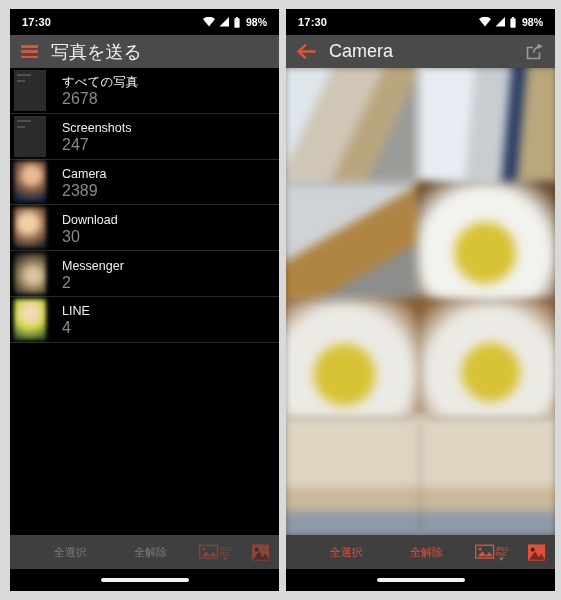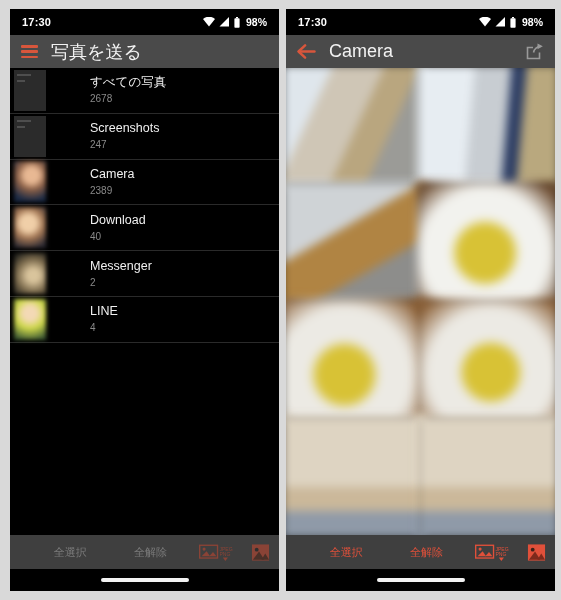--- a/index.html
+++ b/index.html
@@ -44,29 +44,29 @@
   .hamburger i{display:block;height:2.5px;background:#d8563c;border-radius:1px;}
   .backarrow{width:19px;height:15px;display:block;}
   .shareicon{width:18px;height:17px;display:block;margin-left:auto;}
 
   
   .albumlist{
     flex:1 1 auto;background:#000;overflow:hidden;
   }
   .album-row{
     display:flex;align-items:center;height:45.8px;box-sizing:border-box;
-    border-bottom:1px solid #2a2a2a;background:#000;gap:28px;
+    border-bottom:1px solid #2a2a2a;background:#000;
   }
   .thumb{
     width:32px;height:41px;margin:0 0 0 4px;flex:0 0 32px;
     background:#141414;position:relative;overflow:hidden;
   }
   .album-meta{margin-left:16px;display:flex;flex-direction:column;justify-content:center;}
   .album-name{color:#f0f0f0;font-size:12.5px;line-height:15px;}
-  .album-count{color:#8a8a8a;font-size:10px;line-height:13px;margin-top:2px;}
+  .album-count{color:#8a8a8a;font-size:16px;line-height:13px;margin-top:2px;}
 
   
   .th-dark{background:#2b2b2b;}
   .th-dark::before{content:"";position:absolute;left:3px;top:4px;width:14px;height:2px;background:#4e4e4e;}
   .th-dark::after{content:"";position:absolute;left:3px;top:10px;width:8px;height:2px;background:#4e4e4e;}
 
   
   .toolbar{
     height:34px;flex:0 0 34px;background:#3f3f3f;
     display:flex;align-items:center;box-sizing:border-box;padding-left:20px;
@@ -146,21 +146,21 @@
           <div class="thumb" style="background-image: radial-gradient(circle at 55% 35%, rgb(232, 184, 147) 0px, rgb(232, 184, 147) 22%, rgb(138, 95, 70) 45%, rgb(27, 42, 69) 80%), linear-gradient(160deg, rgb(43, 58, 87), rgb(211, 117, 58)); background-size: cover; filter: blur(2.2px);"></div>
           <div class="album-meta">
             <span class="album-name">Camera</span>
             <span class="album-count">2389</span>
           </div>
         </div>
         <div class="album-row">
           <div class="thumb" style="background-image: radial-gradient(circle at 45% 40%, rgb(240, 207, 168) 0px, rgb(240, 207, 168) 25%, rgb(160, 116, 82) 50%, rgb(44, 42, 51) 85%), linear-gradient(150deg, rgb(74, 58, 46), rgb(201, 138, 78)); background-size: cover; filter: blur(2.2px);"></div>
           <div class="album-meta">
             <span class="album-name">Download</span>
-            <span class="album-count">40</span>
+            <span class="album-count">30</span>
           </div>
         </div>
         <div class="album-row">
           <div class="thumb" style="background-image: radial-gradient(circle at 60% 55%, rgb(217, 196, 156) 0px, rgb(217, 196, 156) 20%, rgb(123, 106, 76) 55%, rgb(32, 32, 28) 90%); background-size: cover; filter: blur(2.2px);"></div>
           <div class="album-meta">
             <span class="album-name">Messenger</span>
             <span class="album-count">2</span>
           </div>
         </div>
         <div class="album-row">

